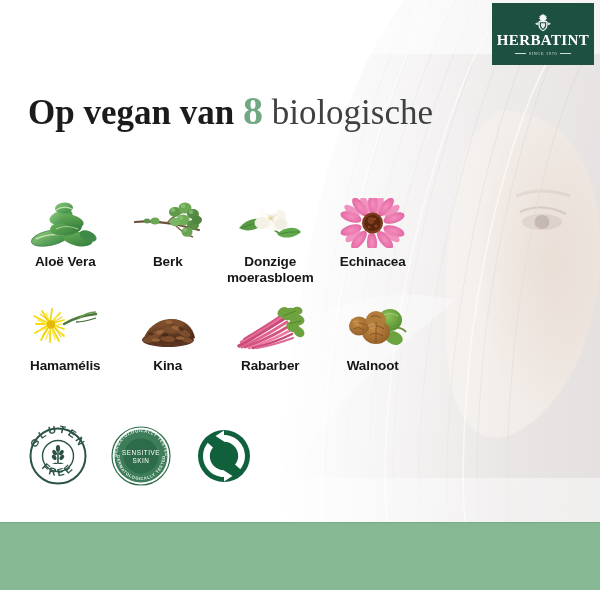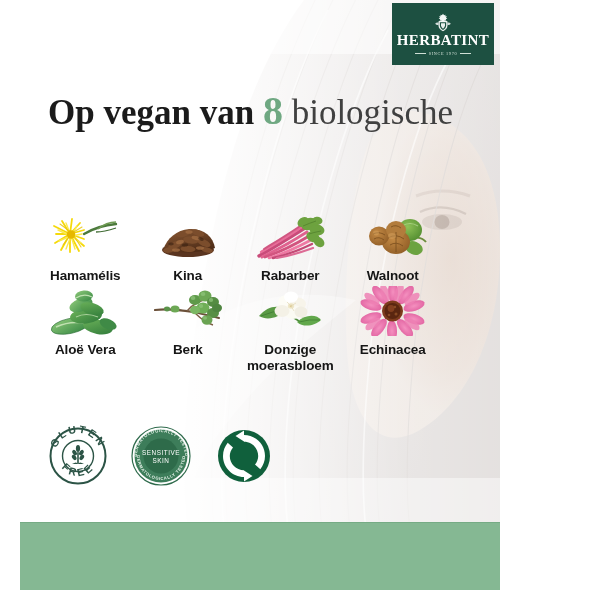--- a/index.html
+++ b/index.html
@@ -8,25 +8,24 @@
   }
   body {
     width: 600px;
     height: 590px;
     background: #ffffff;
     font-family: "Liberation Sans", sans-serif;
     overflow: hidden;
   }
   .poster {
     position: relative;
-    width: 480px;
+    width: 600px;
     height: 590px;
     background: #ffffff;
     overflow: hidden;
-    margin-left: 20px;
   }
 
   
   .model-photo {
     position: absolute;
     top: 0;
     right: 0;
     width: 330px;
     height: 530px;
     overflow: hidden;
@@ -263,20 +262,155 @@
       <span class="logo-since">SINCE 1970</span>
       <span class="logo-rule"></span>
     </div>
   </div>
 
   <h1 class="headline">
     <span>Op vegan van </span><span class="num">8</span><span class="green"> biologische</span><br>
   </h1>
 
   <div class="ingredients">
+
+    <div class="ing-row row1">
+
+      <div class="ing-cell">
+        <div class="ing-art">
+          <svg width="74" height="50" viewBox="0 0 74 50">
+            <defs>
+              <linearGradient id="aloeA" x1="0" y1="0" x2="1" y2="1">
+                <stop offset="0%" stop-color="#6db35a"></stop>
+                  <stop offset="100%" stop-color="#2f7a3a"></stop>
+              </linearGradient>
+              <linearGradient id="aloeB" x1="0" y1="0" x2="0.8" y2="1">
+                <stop offset="0%" stop-color="#8ec97a"></stop>
+                  <stop offset="100%" stop-color="#3d8c47"></stop>
+              </linearGradient>
+            </defs>
+            <ellipse cx="22" cy="40" rx="19" ry="7.5" fill="url(#aloeB)" transform="rotate(-12 22 40)"></ellipse>
+            <ellipse cx="22" cy="40" rx="19" ry="7.5" fill="none" stroke="#2c6c36" stroke-width="0.6" transform="rotate(-12 22 40)"></ellipse>
+            <path d="M8 41 Q 24 34 38 38" stroke="#cfe8bd" stroke-width="1.6" fill="none" opacity="0.85"></path>
+            <ellipse cx="50" cy="41" rx="15" ry="7" fill="url(#aloeA)" transform="rotate(10 50 41)"></ellipse>
+            <ellipse cx="38" cy="30" rx="16" ry="7.5" fill="url(#aloeA)" transform="rotate(-6 38 30)"></ellipse>
+            <ellipse cx="33" cy="19" rx="12" ry="6.5" fill="url(#aloeB)" transform="rotate(-20 33 19)"></ellipse>
+            <ellipse cx="44" cy="23" rx="12" ry="6" fill="url(#aloeA)" transform="rotate(16 44 23)"></ellipse>
+            <ellipse cx="36" cy="10" rx="9" ry="5.5" fill="url(#aloeB)" transform="rotate(-4 36 10)"></ellipse>
+            <path d="M28 12 Q 36 7 44 11" stroke="#d6efc6" stroke-width="1.2" fill="none" opacity="0.8"></path>
+            <path d="M28 31 Q 38 26 50 31" stroke="#cfe8bd" stroke-width="1.2" fill="none" opacity="0.7"></path>
+            <ellipse cx="60" cy="38" rx="9" ry="5" fill="#3f8a46" transform="rotate(24 60 38)"></ellipse>
+          </svg>
+        </div>
+        <div class="ing-label">Aloë Vera</div>
+      </div>
+
+      <div class="ing-cell">
+        <div class="ing-art">
+          <svg width="74" height="50" viewBox="0 0 74 50">
+            <path d="M4 24 C 18 22, 30 24, 42 26 C 52 28, 60 30, 68 32" stroke="#6b513a" stroke-width="2.1" fill="none" stroke-linecap="round"></path>
+            <path d="M36 25 C 42 18, 50 14, 58 13" stroke="#7c5f45" stroke-width="1.5" fill="none"></path>
+            <path d="M44 27 C 50 33, 56 37, 62 39" stroke="#7c5f45" stroke-width="1.4" fill="none"></path>
+            <g fill="#5f9a4a">
+              <ellipse cx="44" cy="14" rx="6" ry="5"></ellipse>
+              <ellipse cx="54" cy="10" rx="6.5" ry="5.5" fill="#6da855"></ellipse>
+              <ellipse cx="62" cy="16" rx="6" ry="5" fill="#558c43"></ellipse>
+              <ellipse cx="52" cy="22" rx="6.5" ry="5.5" fill="#6fae57"></ellipse>
+              <ellipse cx="62" cy="27" rx="6" ry="5" fill="#588f45"></ellipse>
+              <ellipse cx="56" cy="34" rx="5.5" ry="4.8" fill="#6aa352"></ellipse>
+              <ellipse cx="44" cy="24" rx="5" ry="4.3" fill="#7ab763"></ellipse>
+              <ellipse cx="66" cy="22" rx="5" ry="4.2" fill="#4f8540"></ellipse>
+            </g>
+            <g fill="#8ec47a" opacity="0.75">
+              <ellipse cx="42" cy="12" rx="2.4" ry="2"></ellipse>
+              <ellipse cx="52" cy="8" rx="2.4" ry="2"></ellipse>
+              <ellipse cx="50" cy="20" rx="2.2" ry="1.9"></ellipse>
+              <ellipse cx="60" cy="14" rx="2.2" ry="1.9"></ellipse>
+              <ellipse cx="54" cy="32" rx="2" ry="1.7"></ellipse>
+            </g>
+            <ellipse cx="24" cy="23" rx="4.5" ry="3.6" fill="#6da855"></ellipse>
+            <ellipse cx="16" cy="23" rx="3" ry="2.4" fill="#5b934a"></ellipse>
+          </svg>
+        </div>
+        <div class="ing-label">Berk</div>
+      </div>
+
+      <div class="ing-cell">
+        <div class="ing-art">
+          <svg width="74" height="50" viewBox="0 0 74 50">
+            <path d="M6 30 C 14 20, 26 18, 32 24 C 26 32, 14 35, 6 30 Z" fill="#5a9a45"></path>
+            <path d="M8 30 Q 20 25, 31 24" stroke="#3f7a32" stroke-width="0.8" fill="none"></path>
+            <path d="M44 36 C 52 28, 64 28, 68 34 C 62 40, 50 42, 44 36 Z" fill="#62a84c"></path>
+            <path d="M46 36 Q 56 33, 67 34" stroke="#417f33" stroke-width="0.8" fill="none"></path>
+            <path d="M30 26 Q 38 30 46 35" stroke="#4f8c3e" stroke-width="1.6" fill="none"></path>
+            <g>
+              <ellipse cx="34" cy="16" rx="9" ry="7" fill="#fdfcf6"></ellipse>
+              <ellipse cx="45" cy="18" rx="8" ry="6.5" fill="#f7f4ea"></ellipse>
+              <ellipse cx="40" cy="26" rx="9" ry="7" fill="#fbfaf3"></ellipse>
+              <ellipse cx="29" cy="25" rx="7.5" ry="6" fill="#f4f1e6"></ellipse>
+              <ellipse cx="38" cy="11" rx="7" ry="5.5" fill="#ffffff"></ellipse>
+              <ellipse cx="48" cy="26" rx="6.5" ry="5.5" fill="#f1eee3"></ellipse>
+            </g>
+            <ellipse cx="38" cy="20" rx="3.2" ry="2.8" fill="#efe7c9"></ellipse>
+            <circle cx="38" cy="20" r="1.3" fill="#dcc98d"></circle>
+            <g stroke="#e2d9b8" stroke-width="0.7">
+              <path d="M38 20 L 34 16"></path>
+                <path d="M38 20 L 43 17"></path>
+                <path d="M38 20 L 41 25"></path>
+            </g>
+          </svg>
+        </div>
+        <div class="ing-label">
+          <span>Donzige</span><br>
+          <span>moerasbloem</span>
+        </div>
+      </div>
+
+      <div class="ing-cell">
+        <div class="ing-art">
+          <svg width="74" height="50" viewBox="0 0 74 50">
+            <defs>
+              <radialGradient id="petalPink" cx="0.5" cy="0.5" r="0.6">
+                <stop offset="0%" stop-color="#f490bf"></stop>
+                  <stop offset="100%" stop-color="#e0609f"></stop>
+              </radialGradient>
+            </defs>
+            <g fill="url(#petalPink)">
+              <ellipse cx="37" cy="6" rx="5" ry="11" transform="rotate(0 37 6)"></ellipse>
+              <ellipse cx="50" cy="9" rx="5" ry="11" transform="rotate(38 50 9)"></ellipse>
+              <ellipse cx="58" cy="20" rx="5" ry="11" transform="rotate(72 58 20)"></ellipse>
+              <ellipse cx="58" cy="33" rx="5" ry="11" transform="rotate(108 58 33)"></ellipse>
+              <ellipse cx="49" cy="42" rx="5" ry="11" transform="rotate(140 49 42)"></ellipse>
+              <ellipse cx="36" cy="45" rx="5" ry="11" transform="rotate(178 36 45)"></ellipse>
+              <ellipse cx="23" cy="42" rx="5" ry="11" transform="rotate(218 23 42)"></ellipse>
+              <ellipse cx="15" cy="32" rx="5" ry="11" transform="rotate(252 15 32)"></ellipse>
+              <ellipse cx="15" cy="19" rx="5" ry="11" transform="rotate(288 15 19)"></ellipse>
+              <ellipse cx="24" cy="9" rx="5" ry="11" transform="rotate(322 24 9)"></ellipse>
+            </g>
+            <g fill="#ef82b5" opacity="0.85">
+              <ellipse cx="43" cy="7" rx="4" ry="9.5" transform="rotate(18 43 7)"></ellipse>
+              <ellipse cx="29" cy="7" rx="4" ry="9.5" transform="rotate(-18 29 7)"></ellipse>
+              <ellipse cx="56" cy="13" rx="4" ry="9" transform="rotate(55 56 13)"></ellipse>
+              <ellipse cx="16" cy="13" rx="4" ry="9" transform="rotate(-55 16 13)"></ellipse>
+              <ellipse cx="56" cy="38" rx="4" ry="9" transform="rotate(125 56 38)"></ellipse>
+              <ellipse cx="17" cy="38" rx="4" ry="9" transform="rotate(-125 17 38)"></ellipse>
+            </g>
+            <circle cx="36.5" cy="25" r="10.5" fill="#7d3b1c"></circle>
+            <circle cx="36.5" cy="25" r="8" fill="#5a2610"></circle>
+            <circle cx="35" cy="22.5" r="3.4" fill="#8a4422" opacity="0.85"></circle>
+            <g fill="#9c5a2c" opacity="0.7">
+              <circle cx="40" cy="28" r="1.5"></circle>
+                <circle cx="33" cy="29" r="1.3"></circle>
+                <circle cx="39" cy="21" r="1.2"></circle>
+            </g>
+          </svg>
+        </div>
+        <div class="ing-label">Echinacea</div>
+      </div>
+    </div>
 
     <div class="ing-row row2">
 
       <div class="ing-cell">
         <div class="ing-art">
           <svg width="74" height="50" viewBox="0 0 74 50">
             <path d="M36 22 C 46 16, 56 13, 68 12" stroke="#4c7a3c" stroke-width="2.4" fill="none" stroke-linecap="round"></path>
             <path d="M50 17 C 56 12, 62 10, 68 10" stroke="#6f9b53" stroke-width="1.6" fill="none"></path>
             <path d="M48 20 C 55 20, 62 18, 68 16" stroke="#3f6b33" stroke-width="1.3" fill="none"></path>
             <g stroke="#f5d90a" stroke-width="1.8" stroke-linecap="round">
@@ -409,155 +543,20 @@
               <path d="M40 20 L 40 40"></path>
               <path d="M17 22 Q 23 19 29 23"></path>
                 <path d="M18 27 Q 23 24 28 28"></path>
               <path d="M35 15 Q 40 12 45 16"></path>
             </g>
             <ellipse cx="36" cy="24" rx="4" ry="3" fill="#d39f5b" opacity="0.55"></ellipse>
             <ellipse cx="20" cy="21" rx="3" ry="2.4" fill="#d39f5b" opacity="0.5"></ellipse>
           </svg>
         </div>
         <div class="ing-label">Walnoot</div>
-      </div>
-    </div>
-
-    <div class="ing-row row1">
-
-      <div class="ing-cell">
-        <div class="ing-art">
-          <svg width="74" height="50" viewBox="0 0 74 50">
-            <defs>
-              <linearGradient id="aloeA" x1="0" y1="0" x2="1" y2="1">
-                <stop offset="0%" stop-color="#6db35a"></stop>
-                  <stop offset="100%" stop-color="#2f7a3a"></stop>
-              </linearGradient>
-              <linearGradient id="aloeB" x1="0" y1="0" x2="0.8" y2="1">
-                <stop offset="0%" stop-color="#8ec97a"></stop>
-                  <stop offset="100%" stop-color="#3d8c47"></stop>
-              </linearGradient>
-            </defs>
-            <ellipse cx="22" cy="40" rx="19" ry="7.5" fill="url(#aloeB)" transform="rotate(-12 22 40)"></ellipse>
-            <ellipse cx="22" cy="40" rx="19" ry="7.5" fill="none" stroke="#2c6c36" stroke-width="0.6" transform="rotate(-12 22 40)"></ellipse>
-            <path d="M8 41 Q 24 34 38 38" stroke="#cfe8bd" stroke-width="1.6" fill="none" opacity="0.85"></path>
-            <ellipse cx="50" cy="41" rx="15" ry="7" fill="url(#aloeA)" transform="rotate(10 50 41)"></ellipse>
-            <ellipse cx="38" cy="30" rx="16" ry="7.5" fill="url(#aloeA)" transform="rotate(-6 38 30)"></ellipse>
-            <ellipse cx="33" cy="19" rx="12" ry="6.5" fill="url(#aloeB)" transform="rotate(-20 33 19)"></ellipse>
-            <ellipse cx="44" cy="23" rx="12" ry="6" fill="url(#aloeA)" transform="rotate(16 44 23)"></ellipse>
-            <ellipse cx="36" cy="10" rx="9" ry="5.5" fill="url(#aloeB)" transform="rotate(-4 36 10)"></ellipse>
-            <path d="M28 12 Q 36 7 44 11" stroke="#d6efc6" stroke-width="1.2" fill="none" opacity="0.8"></path>
-            <path d="M28 31 Q 38 26 50 31" stroke="#cfe8bd" stroke-width="1.2" fill="none" opacity="0.7"></path>
-            <ellipse cx="60" cy="38" rx="9" ry="5" fill="#3f8a46" transform="rotate(24 60 38)"></ellipse>
-          </svg>
-        </div>
-        <div class="ing-label">Aloë Vera</div>
-      </div>
-
-      <div class="ing-cell">
-        <div class="ing-art">
-          <svg width="74" height="50" viewBox="0 0 74 50">
-            <path d="M4 24 C 18 22, 30 24, 42 26 C 52 28, 60 30, 68 32" stroke="#6b513a" stroke-width="2.1" fill="none" stroke-linecap="round"></path>
-            <path d="M36 25 C 42 18, 50 14, 58 13" stroke="#7c5f45" stroke-width="1.5" fill="none"></path>
-            <path d="M44 27 C 50 33, 56 37, 62 39" stroke="#7c5f45" stroke-width="1.4" fill="none"></path>
-            <g fill="#5f9a4a">
-              <ellipse cx="44" cy="14" rx="6" ry="5"></ellipse>
-              <ellipse cx="54" cy="10" rx="6.5" ry="5.5" fill="#6da855"></ellipse>
-              <ellipse cx="62" cy="16" rx="6" ry="5" fill="#558c43"></ellipse>
-              <ellipse cx="52" cy="22" rx="6.5" ry="5.5" fill="#6fae57"></ellipse>
-              <ellipse cx="62" cy="27" rx="6" ry="5" fill="#588f45"></ellipse>
-              <ellipse cx="56" cy="34" rx="5.5" ry="4.8" fill="#6aa352"></ellipse>
-              <ellipse cx="44" cy="24" rx="5" ry="4.3" fill="#7ab763"></ellipse>
-              <ellipse cx="66" cy="22" rx="5" ry="4.2" fill="#4f8540"></ellipse>
-            </g>
-            <g fill="#8ec47a" opacity="0.75">
-              <ellipse cx="42" cy="12" rx="2.4" ry="2"></ellipse>
-              <ellipse cx="52" cy="8" rx="2.4" ry="2"></ellipse>
-              <ellipse cx="50" cy="20" rx="2.2" ry="1.9"></ellipse>
-              <ellipse cx="60" cy="14" rx="2.2" ry="1.9"></ellipse>
-              <ellipse cx="54" cy="32" rx="2" ry="1.7"></ellipse>
-            </g>
-            <ellipse cx="24" cy="23" rx="4.5" ry="3.6" fill="#6da855"></ellipse>
-            <ellipse cx="16" cy="23" rx="3" ry="2.4" fill="#5b934a"></ellipse>
-          </svg>
-        </div>
-        <div class="ing-label">Berk</div>
-      </div>
-
-      <div class="ing-cell">
-        <div class="ing-art">
-          <svg width="74" height="50" viewBox="0 0 74 50">
-            <path d="M6 30 C 14 20, 26 18, 32 24 C 26 32, 14 35, 6 30 Z" fill="#5a9a45"></path>
-            <path d="M8 30 Q 20 25, 31 24" stroke="#3f7a32" stroke-width="0.8" fill="none"></path>
-            <path d="M44 36 C 52 28, 64 28, 68 34 C 62 40, 50 42, 44 36 Z" fill="#62a84c"></path>
-            <path d="M46 36 Q 56 33, 67 34" stroke="#417f33" stroke-width="0.8" fill="none"></path>
-            <path d="M30 26 Q 38 30 46 35" stroke="#4f8c3e" stroke-width="1.6" fill="none"></path>
-            <g>
-              <ellipse cx="34" cy="16" rx="9" ry="7" fill="#fdfcf6"></ellipse>
-              <ellipse cx="45" cy="18" rx="8" ry="6.5" fill="#f7f4ea"></ellipse>
-              <ellipse cx="40" cy="26" rx="9" ry="7" fill="#fbfaf3"></ellipse>
-              <ellipse cx="29" cy="25" rx="7.5" ry="6" fill="#f4f1e6"></ellipse>
-              <ellipse cx="38" cy="11" rx="7" ry="5.5" fill="#ffffff"></ellipse>
-              <ellipse cx="48" cy="26" rx="6.5" ry="5.5" fill="#f1eee3"></ellipse>
-            </g>
-            <ellipse cx="38" cy="20" rx="3.2" ry="2.8" fill="#efe7c9"></ellipse>
-            <circle cx="38" cy="20" r="1.3" fill="#dcc98d"></circle>
-            <g stroke="#e2d9b8" stroke-width="0.7">
-              <path d="M38 20 L 34 16"></path>
-                <path d="M38 20 L 43 17"></path>
-                <path d="M38 20 L 41 25"></path>
-            </g>
-          </svg>
-        </div>
-        <div class="ing-label">
-          <span>Donzige</span><br>
-          <span>moerasbloem</span>
-        </div>
-      </div>
-
-      <div class="ing-cell">
-        <div class="ing-art">
-          <svg width="74" height="50" viewBox="0 0 74 50">
-            <defs>
-              <radialGradient id="petalPink" cx="0.5" cy="0.5" r="0.6">
-                <stop offset="0%" stop-color="#f490bf"></stop>
-                  <stop offset="100%" stop-color="#e0609f"></stop>
-              </radialGradient>
-            </defs>
-            <g fill="url(#petalPink)">
-              <ellipse cx="37" cy="6" rx="5" ry="11" transform="rotate(0 37 6)"></ellipse>
-              <ellipse cx="50" cy="9" rx="5" ry="11" transform="rotate(38 50 9)"></ellipse>
-              <ellipse cx="58" cy="20" rx="5" ry="11" transform="rotate(72 58 20)"></ellipse>
-              <ellipse cx="58" cy="33" rx="5" ry="11" transform="rotate(108 58 33)"></ellipse>
-              <ellipse cx="49" cy="42" rx="5" ry="11" transform="rotate(140 49 42)"></ellipse>
-              <ellipse cx="36" cy="45" rx="5" ry="11" transform="rotate(178 36 45)"></ellipse>
-              <ellipse cx="23" cy="42" rx="5" ry="11" transform="rotate(218 23 42)"></ellipse>
-              <ellipse cx="15" cy="32" rx="5" ry="11" transform="rotate(252 15 32)"></ellipse>
-              <ellipse cx="15" cy="19" rx="5" ry="11" transform="rotate(288 15 19)"></ellipse>
-              <ellipse cx="24" cy="9" rx="5" ry="11" transform="rotate(322 24 9)"></ellipse>
-            </g>
-            <g fill="#ef82b5" opacity="0.85">
-              <ellipse cx="43" cy="7" rx="4" ry="9.5" transform="rotate(18 43 7)"></ellipse>
-              <ellipse cx="29" cy="7" rx="4" ry="9.5" transform="rotate(-18 29 7)"></ellipse>
-              <ellipse cx="56" cy="13" rx="4" ry="9" transform="rotate(55 56 13)"></ellipse>
-              <ellipse cx="16" cy="13" rx="4" ry="9" transform="rotate(-55 16 13)"></ellipse>
-              <ellipse cx="56" cy="38" rx="4" ry="9" transform="rotate(125 56 38)"></ellipse>
-              <ellipse cx="17" cy="38" rx="4" ry="9" transform="rotate(-125 17 38)"></ellipse>
-            </g>
-            <circle cx="36.5" cy="25" r="10.5" fill="#7d3b1c"></circle>
-            <circle cx="36.5" cy="25" r="8" fill="#5a2610"></circle>
-            <circle cx="35" cy="22.5" r="3.4" fill="#8a4422" opacity="0.85"></circle>
-            <g fill="#9c5a2c" opacity="0.7">
-              <circle cx="40" cy="28" r="1.5"></circle>
-                <circle cx="33" cy="29" r="1.3"></circle>
-                <circle cx="39" cy="21" r="1.2"></circle>
-            </g>
-          </svg>
-        </div>
-        <div class="ing-label">Echinacea</div>
       </div>
     </div>
   </div>
 
   <div class="badges">
 
 
     <div class="badge">
       <svg width="64" height="64" viewBox="0 0 64 64">
         <defs>

